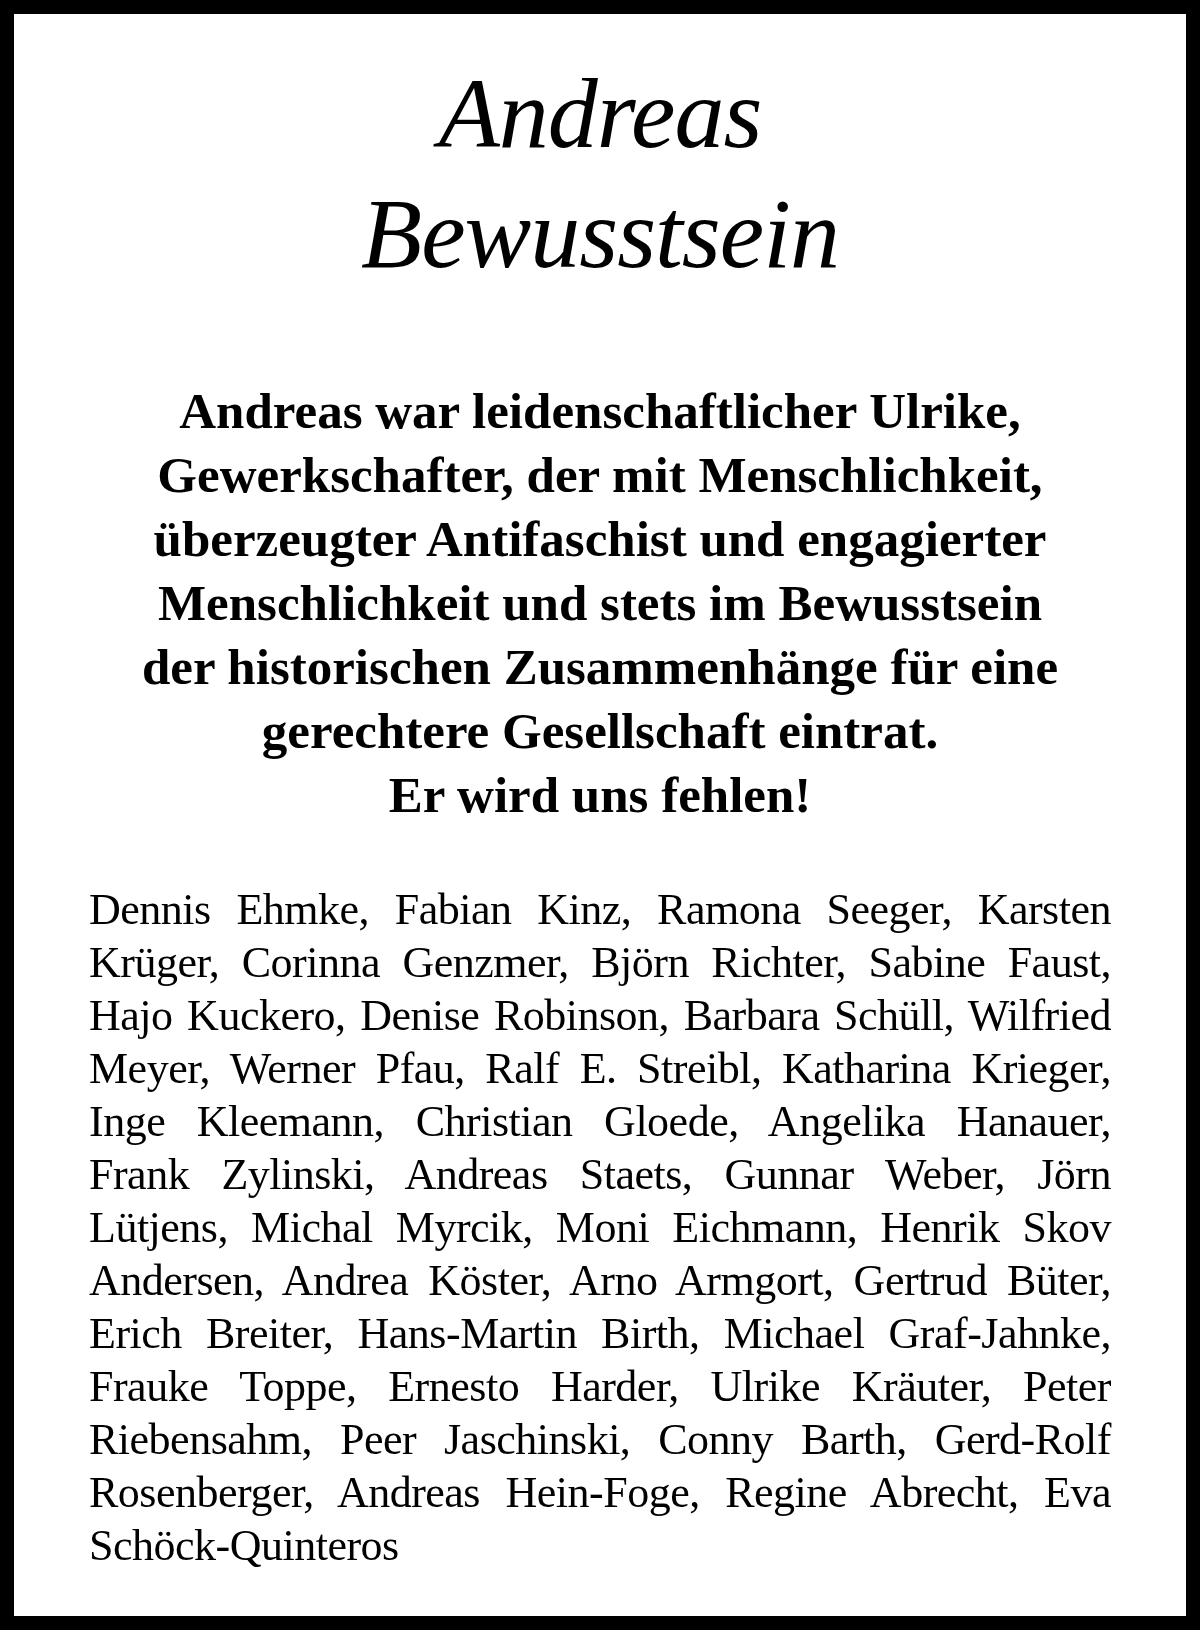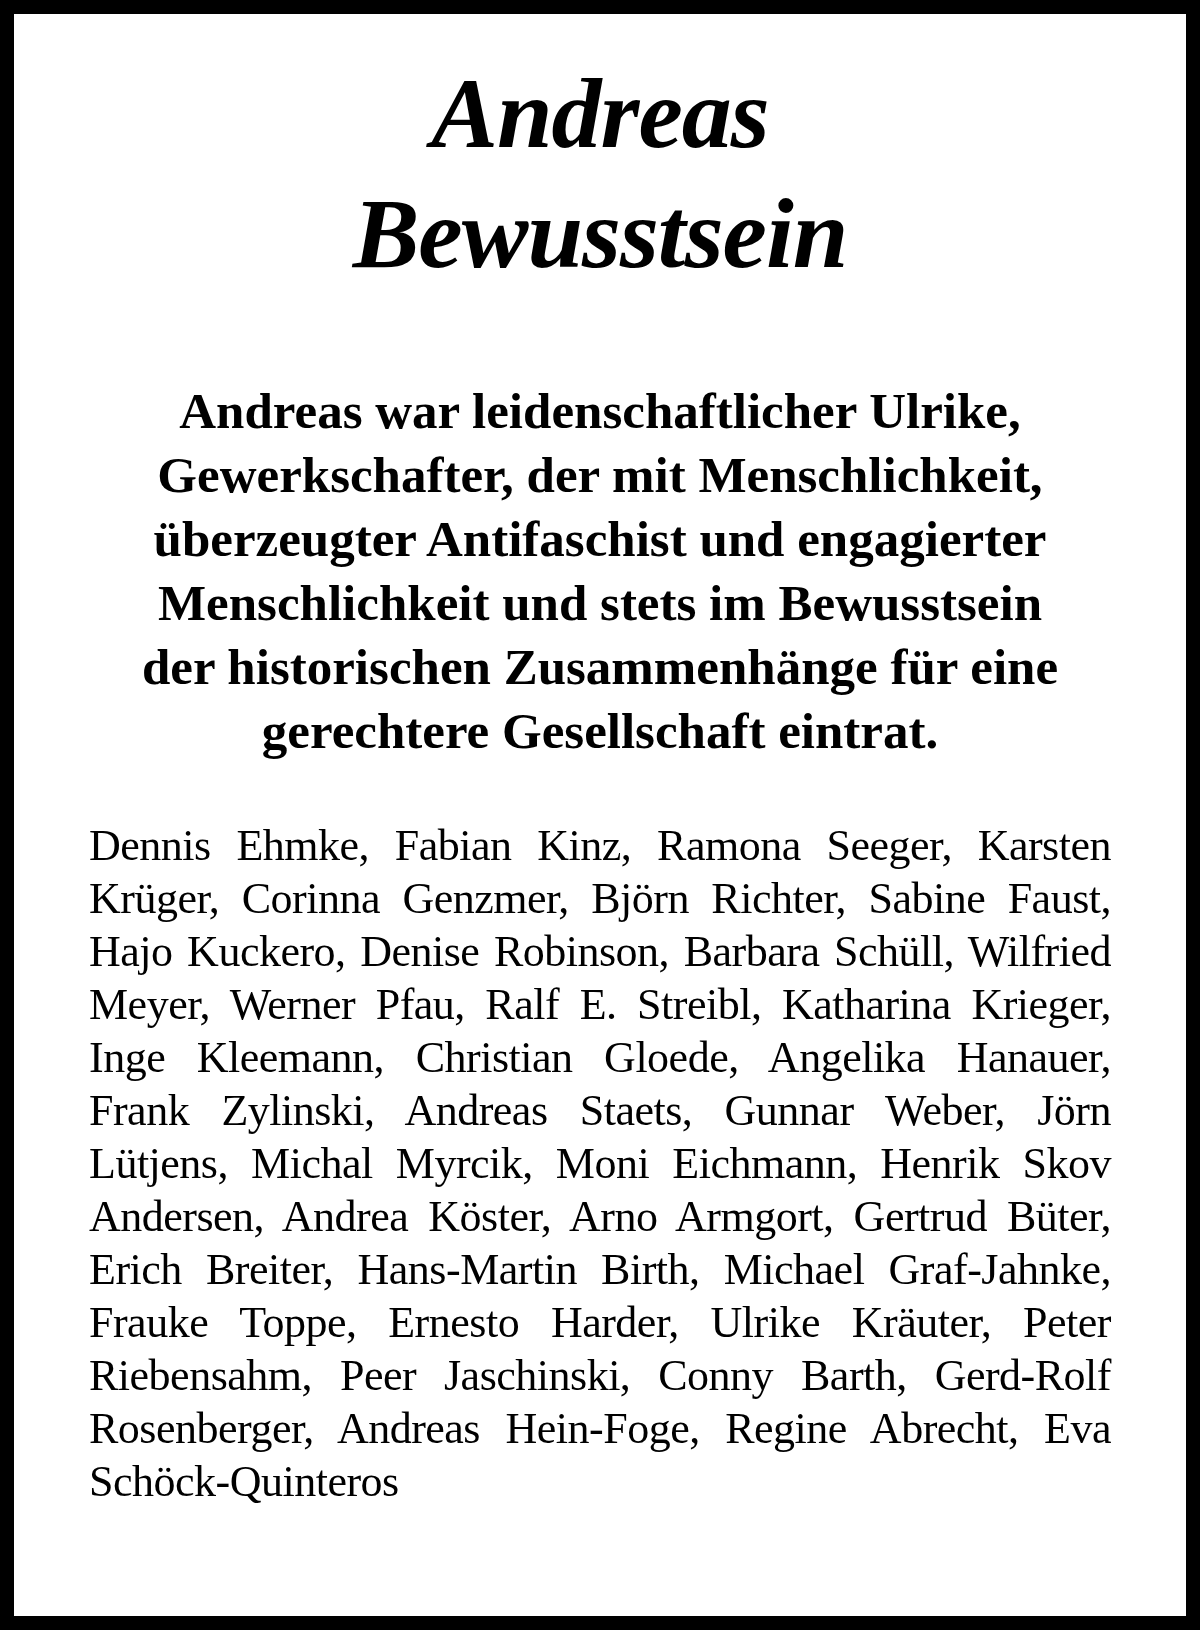--- a/index.html
+++ b/index.html
@@ -19,21 +19,21 @@
     background: #ffffff;
     color: #000000;
     font-family: "Liberation Serif", "DejaVu Serif", serif;
     padding: 40px 75px 0 75px;
     overflow: hidden;
   }
 
   .title {
     text-align: center;
     font-style: italic;
-    font-weight: bold;
+    font-weight: normal;
     font-size: 100px;
     line-height: 120px;
     letter-spacing: -1px;
   }
   .title-line { display: block; }
 
   .tribute {
     margin-top: 85px;
     text-align: center;
     font-weight: bold;
@@ -64,18 +64,19 @@
       <span class="title-line">Bewusstsein</span>
     </h1>
 
     <div class="tribute">
       <span class="tribute-line">Andreas war leidenschaftlicher Ulrike,</span>
       <span class="tribute-line">Gewerkschafter, der mit Menschlichkeit,</span>
       <span class="tribute-line">überzeugter Antifaschist und engagierter</span>
       <span class="tribute-line">Menschlichkeit und stets im Bewusstsein</span>
       <span class="tribute-line">der historischen Zusammenhänge für eine</span>
       <span class="tribute-line">gerechtere Gesellschaft eintrat.</span>
+      <span class="tribute-line">Er wird uns fehlen!</span>
     </div>
 
     <p class="mourners">Dennis Ehmke, Fabian Kinz, Ramona Seeger, Karsten Krüger, Corinna Genzmer, Björn Richter, Sabine Faust, Hajo Kuckero, Denise Robinson, Barbara Schüll, Wilfried Meyer, Werner Pfau, Ralf E. Streibl, Katharina Krieger, Inge Kleemann, Christian Gloede, Angelika Hanauer, Frank Zylinski, Andreas Staets, Gunnar Weber, Jörn Lütjens, Michal Myrcik, Moni Eichmann, Henrik Skov Andersen, Andrea Köster, Arno Armgort, Gertrud Büter, Erich Breiter, Hans-Martin Birth, Michael Graf-Jahnke, Frauke Toppe, Ernesto Harder, Ulrike Kräuter, Peter Riebensahm, Peer Jaschinski, Conny Barth, Gerd-Rolf Rosenberger, Andreas Hein-Foge, Regine Abrecht, Eva Schöck-Quinteros</p>
 
   </div>
 </div>
 
 </body></html>

